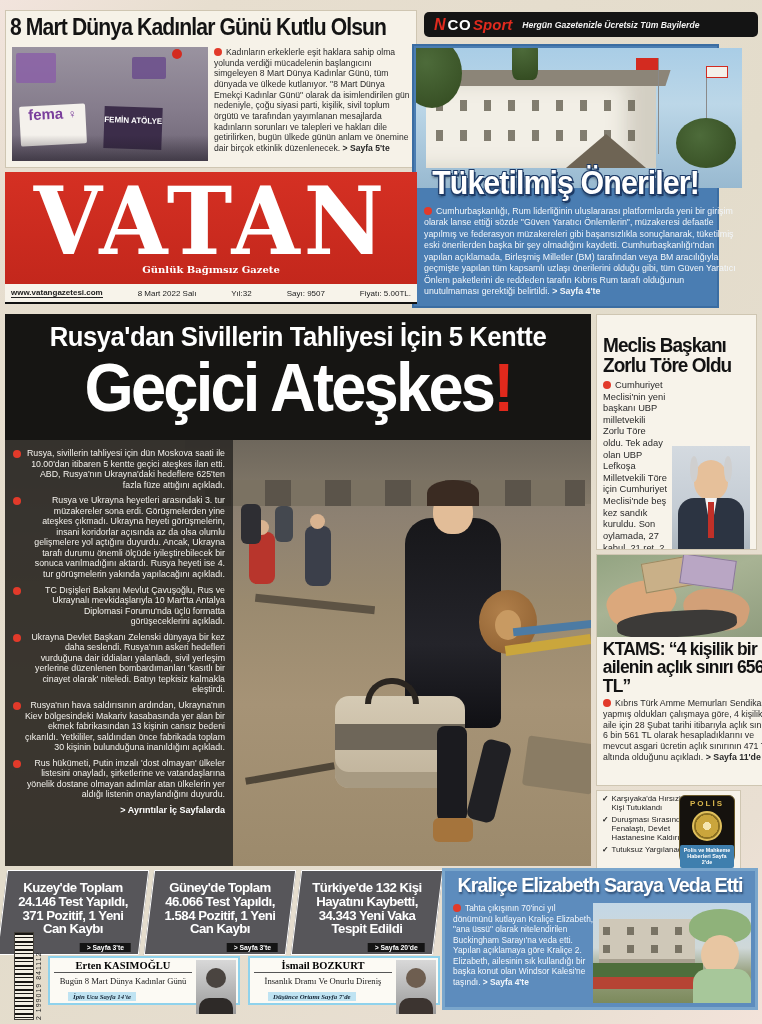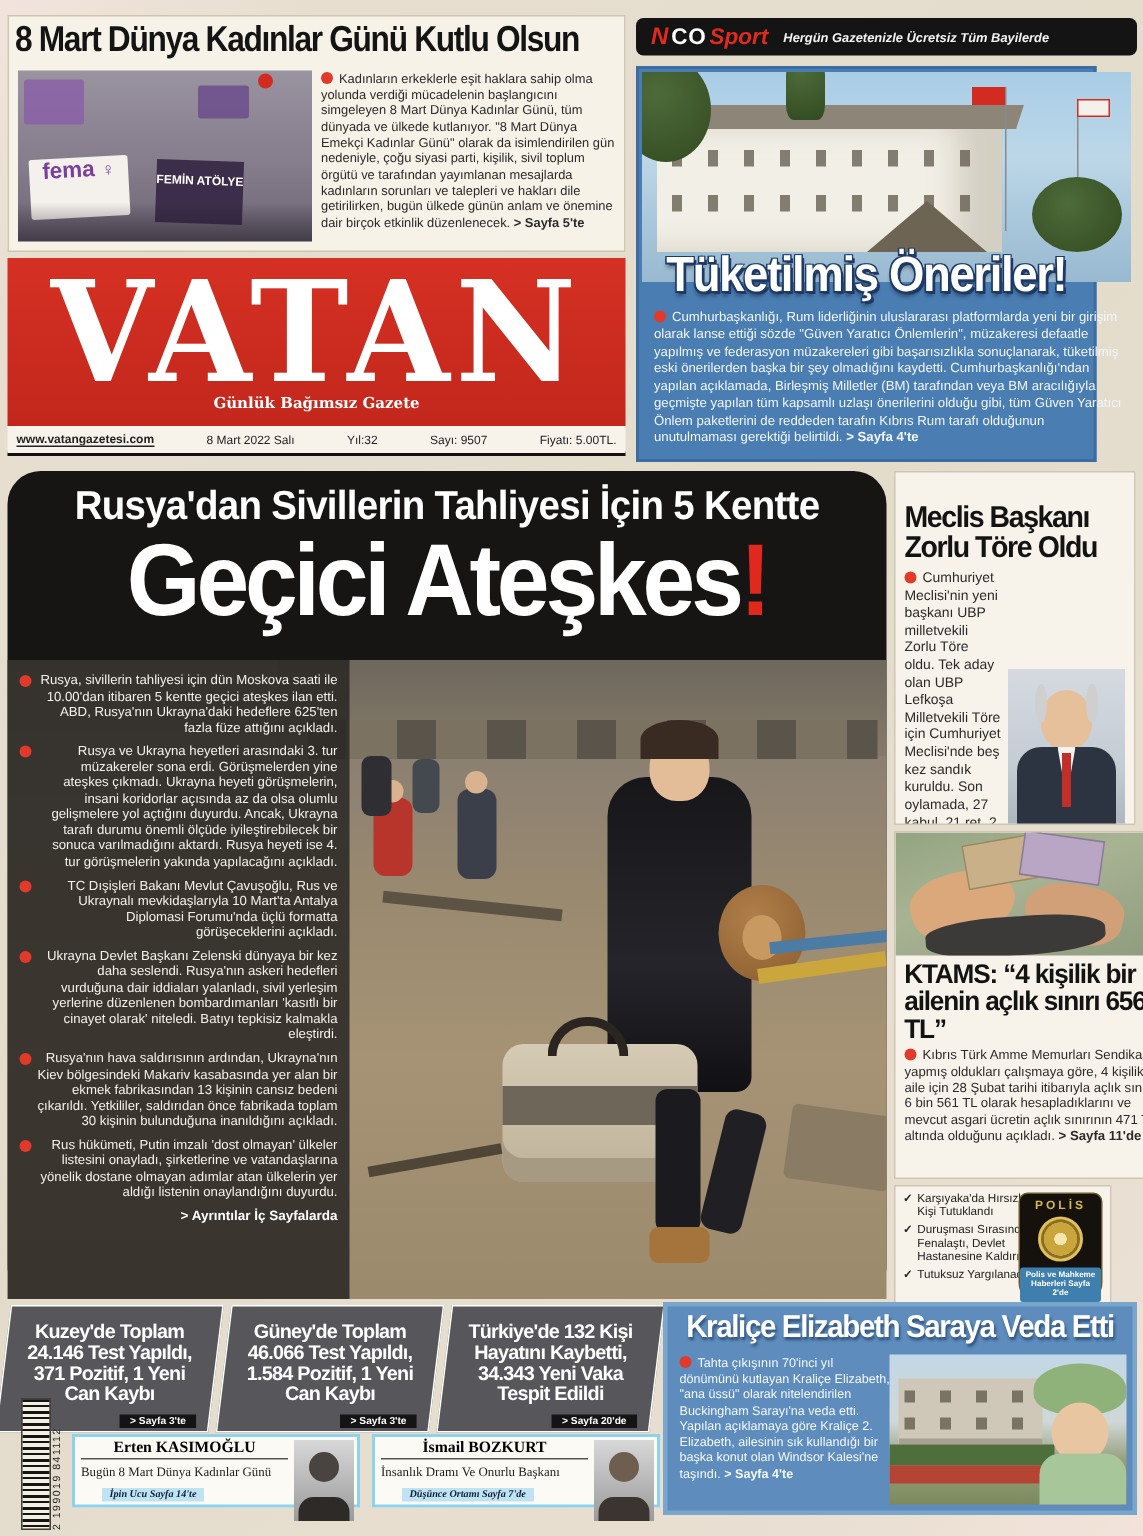--- a/index.html
+++ b/index.html
@@ -19,36 +19,36 @@
   #tl-body { position:absolute; left:208px; top:36px; width:200px; height:118px; font-size:8.6px; line-height:1.24; color:#2a2a2a; }
 
   
   #nco { left:424px; top:12px; width:334px; height:25px; background:#141414; border-radius:5px; display:flex; align-items:center; padding:0 10px; gap:2px; }
   #nco .n { color:#e02a1e; font-weight:bold; font-style:italic; font-size:16px; }
   #nco .co { color:#fff; font-weight:bold; font-size:15px; letter-spacing:0.5px; }
   #nco .sport { color:#e02a1e; font-weight:bold; font-style:italic; font-size:15px; margin-right:8px; }
   #nco .tag { color:#f2f2f2; font-weight:bold; font-style:italic; font-size:8.6px; }
 
   
-  #tuk { left:424px; top:44px; width:307px; height:264px; background:#4a7db2; border:2px solid #3b6da2; }
+  #tuk { left:412px; top:44px; width:307px; height:264px; background:#4a7db2; border:2px solid #3b6da2; }
   #tuk-photo { position:absolute; left:2px; top:2px; width:326px; height:140px; background:linear-gradient(180deg,#a9cde6 0%, #bcd7e8 40%, #98b9d0 100%); overflow:hidden; }
   #tuk h2 { position:absolute; left:0; top:118px; width:100%; text-align:center; font-size:33px; font-weight:bold; color:#fff; letter-spacing:-1px; transform:scaleX(.92);
             text-shadow:2px 2px 0 #1d3a66, -1px -1px 0 #1d3a66, 1px -1px 0 #1d3a66, -1px 1px 0 #1d3a66, 0 3px 3px rgba(0,0,0,.4); }
   #tuk-body { position:absolute; left:10px; top:160px; width:314px; font-size:8.8px; line-height:1.3; color:#f2f6fa; }
 
   
   #masthead { left:5px; top:172px; width:412px; height:132px; border-bottom:3px solid #111; }
   #mast-red { position:absolute; left:0; top:0; width:100%; height:112px; background:linear-gradient(180deg,#d53023,#c3271c); display:flex; flex-direction:column; align-items:center; justify-content:center; }
   #mast-red .title { font-family:"DejaVu Serif", serif; font-weight:bold; color:#fff; font-size:88px; line-height:.92; letter-spacing:4px; transform:scaleY(1.06); }
   #mast-red .sub { color:#fff; font-family:"DejaVu Serif", serif; font-weight:bold; font-size:10px; margin-top:2px; }
   #mast-strip { position:absolute; left:0; top:112px; width:100%; height:18px; background:#f7f3ea; display:flex; align-items:center; justify-content:space-between; padding:0 6px; font-size:8px; color:#222; }
   #mast-strip .site { font-weight:bold; border-bottom:1px solid #222; }
 
   
-  #main { left:5px; top:314px; width:586px; height:552px; background:#161513;border-radius:22px; }
+  #main { left:5px; top:314px; width:586px; height:552px; background:#161513; }
   #main-banner { position:absolute; left:0; top:0; width:100%; height:126px; text-align:center; color:#fff; }
   #main-banner .kicker { font-size:27px; font-weight:bold; letter-spacing:-0.5px; margin-top:8px; transform:scaleX(.95); }
   #main-banner .big { font-size:68px; font-weight:bold; letter-spacing:-3px; line-height:1; transform:scaleX(.93); white-space:nowrap; }
   #main-banner .big .bang { color:#e0291c; }
   #main-photo { position:absolute; left:0; top:126px; width:100%; height:426px; overflow:hidden;
                 background:linear-gradient(180deg,#7e7668 0%, #8d8172 18%, #9a8a6f 38%, #a69376 62%, #9c8a6c 100%); }
   #main-col { position:absolute; left:0; top:0; width:228px; height:426px; background:rgba(43,40,37,.87); padding:8px 8px 6px 8px; overflow:hidden; }
   #main-col .bullet { margin-bottom:5px; }
   #main-col .bullet span.txt { font-size:8.8px; line-height:1.2; color:#f3f1ec; }
   #main-col .more { color:#fff; font-weight:bold; font-size:9px; text-align:right; }
@@ -84,21 +84,21 @@
   #queen { left:442px; top:868px; width:316px; height:142px; background:#5d8cbd; border:3px solid #7aa6cc; }
   #queen h2 { text-align:center; color:#fff; font-weight:bold; font-size:21px; letter-spacing:-1px; transform:scaleX(.94); white-space:nowrap; margin-top:2px;
               text-shadow:1px 2px 2px rgba(10,30,60,.55); }
   #queen-body { position:absolute; left:8px; top:32px; width:142px; font-size:8.4px; line-height:1.25; color:#f4f8fc; }
   #queen-photo { position:absolute; right:4px; top:32px; width:158px; height:100px; background:linear-gradient(180deg,#c3d7e6 0%,#cfd8d8 45%,#97a07e 70%,#7c8a5c 100%); overflow:hidden; }
 
   
   #colrow { left:48px; top:956px; width:392px; height:49px; display:flex; gap:8px; }
   .colbox { flex:1; background:#fcfaf4; border:2px solid #8fd2ec; position:relative; padding:2px 46px 2px 4px; }
   .colbox .name { font-family:"Liberation Serif", serif; font-weight:bold; font-size:10.5px; text-align:center; border-bottom:1px solid #555; padding-bottom:1px; white-space:nowrap; }
-  .colbox .title { font-family:"Liberation Serif", serif; font-size:8.6px; margin-top:4px; line-height:1.15; color:#222; }
+  .colbox .title { font-family:"Liberation Serif", serif; font-size:8.6px; text-align:center; margin-top:4px; line-height:1.15; color:#222; }
   .colbox .ref { position:absolute; bottom:2px; left:18px; background:#bfe3f2; font-family:"Liberation Serif", serif; font-style:italic; font-weight:bold; font-size:6.8px; padding:1px 5px; color:#123; }
   .colphoto { position:absolute; right:2px; top:2px; width:40px; height:54px; background:linear-gradient(180deg,#d8d8d8,#9a9a9a); overflow:hidden; }
   .head-sil { position:absolute; left:50%; top:8px; transform:translateX(-50%); width:20px; height:20px; border-radius:50%; background:#4a4440; }
   .body-sil { position:absolute; left:50%; bottom:-6px; transform:translateX(-50%); width:34px; height:22px; border-radius:10px 10px 0 0; background:#2e2a28; }
 
   
   #barcode { left:14px; top:932px; width:34px; height:88px; display:flex; }
   #barcode .bars { width:20px; height:100%; background:repeating-linear-gradient(180deg,#171512 0 2px,#f3efe4 2px 4px,#171512 4px 5px,#f3efe4 5px 8px); border:1px solid #44403a; }
   #barcode .num { writing-mode:vertical-rl; transform:rotate(180deg); font-size:7px; color:#222; letter-spacing:1px; margin-left:1px; }
 
@@ -345,21 +345,21 @@
       <div class="name">Erten KASIMOĞLU</div>
       <div class="title">Bugün 8 Mart Dünya Kadınlar Günü</div>
       <div class="ref">İpin Ucu Sayfa 14'te</div>
       <div class="colphoto">
           <div class="head-sil"></div>
           <div class="body-sil"></div>
         </div>
     </div>
     <div class="colbox">
       <div class="name">İsmail BOZKURT</div>
-      <div class="title">İnsanlık Dramı Ve Onurlu Başkanı</div>
+      <div class="title">İnsanlık Dramı Ve Onurlu Direniş</div>
       <div class="ref">Düşünce Ortamı Sayfa 7'de</div>
       <div class="colphoto">
           <div class="head-sil" style="background:#6e5e50;"></div>
           <div class="body-sil" style="background:#3c3430;"></div>
         </div>
     </div>
   </div>
 
   <div class="abs" id="barcode">
     <div class="bars"></div>

